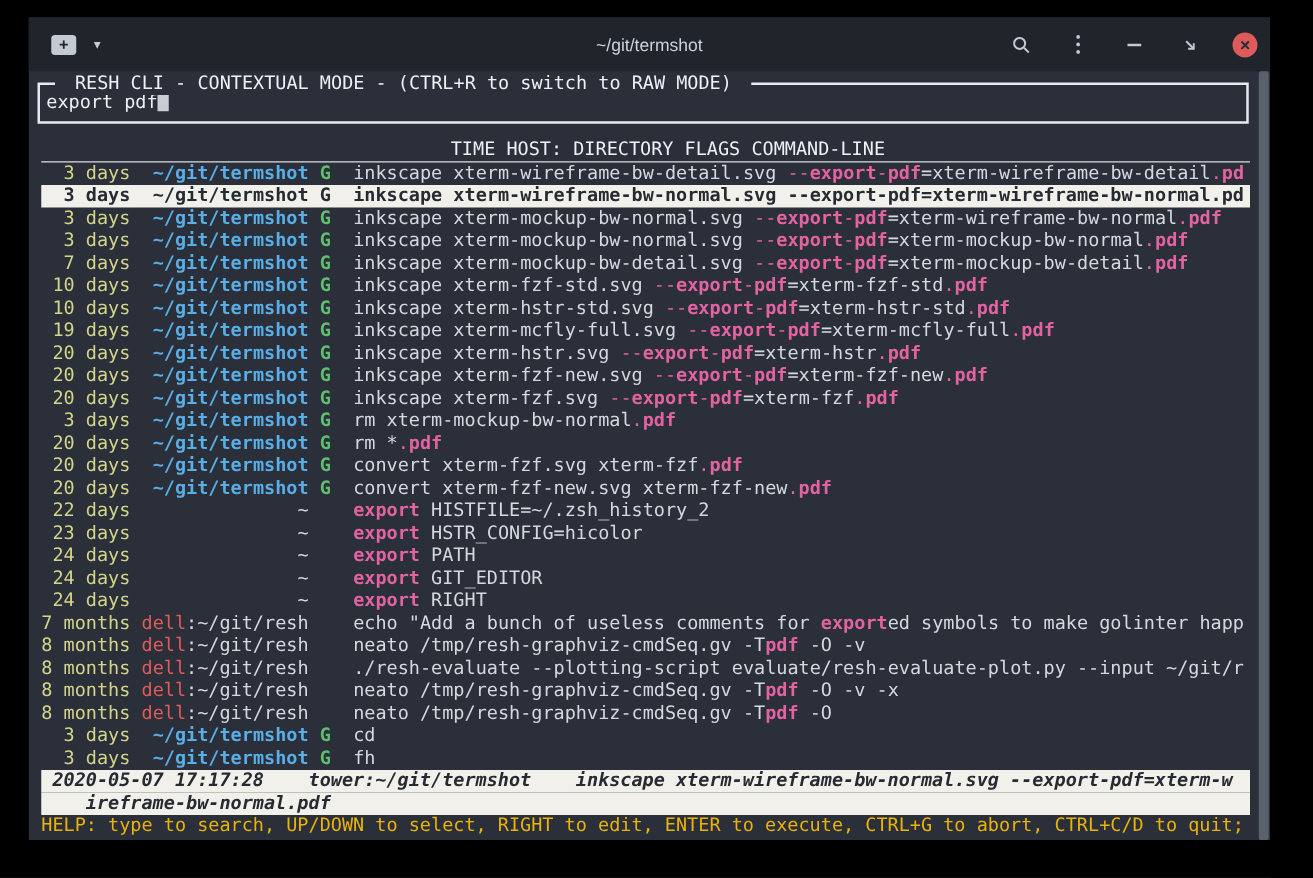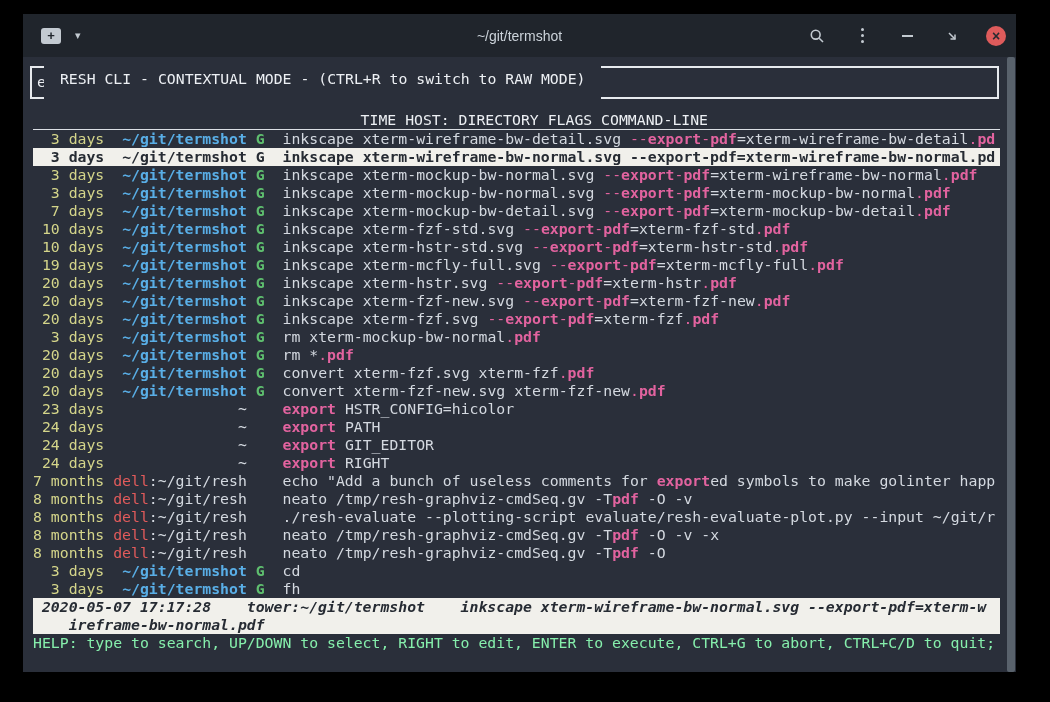--- a/index.html
+++ b/index.html
@@ -52,21 +52,21 @@
   .content{
     position:absolute;left:0;top:43px;right:0;bottom:0;
     padding:0 16px 0 10px;
     font-size:14.8px;line-height:18px;color:var(--fg);
   }
   .searchbox{
     position:relative;margin:9px 1px 0 -3px;height:33px;
     border:2px solid #e7eaee;
   }
   .searchbox .legend{
-    position:absolute;top:-10px;left:12px;padding:12px 7px;
+    position:absolute;top:-10px;left:12px;padding:0 7px;
     background:var(--term-bg);color:var(--white);white-space:pre;
   }
   .searchbox .query{padding:5px 0 0 5px;color:var(--white);white-space:pre;}
   .cursor{display:inline-block;width:9px;height:16px;background:#c8cdd4;
     vertical-align:-3px;}
 
   .tbl-header{
     margin-top:12px;height:19px;white-space:pre;color:var(--white);
     border-bottom:1px solid #dbdfe4;
     text-align:center;
@@ -81,21 +81,21 @@
   .m{color:var(--pink);font-weight:bold;}
   .d{color:var(--pink);}
   .p{color:var(--fg);}
   .row.selected{background:var(--sel-bg);}
   .row.selected span{color:var(--sel-fg) !important;font-weight:bold;}
 
   .status-line{
     height:18px;background:var(--sel-bg);color:var(--sel-fg);
     font-weight:bold;white-space:pre;overflow:hidden;font-style:italic;
   }
-  .help-line{height:18px;white-space:pre;color:#86efac;overflow:hidden;}
+  .help-line{height:18px;white-space:pre;color:#eab308;overflow:hidden;}
 
   
   .scrollbar{
     position:absolute;top:43px;bottom:0;right:1px;width:8px;
     background:#59626c;border-radius:2px;
   }
 </style>
 </head>
 <body>
 
@@ -150,20 +150,21 @@
         <div class="row"><span class="y"> 10 days</span><span class="p"> </span><span><span class="p"> </span><span class="b">~/git/termshot</span></span><span class="p"> </span><span class="g">G</span><span class="p">  </span><span><span class="p">inkscape xterm-fzf-std.svg </span><span class="d">--</span><span class="m">export</span><span class="d">-</span><span class="m">pdf</span><span class="p">=xterm-fzf-std</span><span class="d">.</span><span class="m">pdf</span></span></div>
         <div class="row"><span class="y"> 10 days</span><span class="p"> </span><span><span class="p"> </span><span class="b">~/git/termshot</span></span><span class="p"> </span><span class="g">G</span><span class="p">  </span><span><span class="p">inkscape xterm-hstr-std.svg </span><span class="d">--</span><span class="m">export</span><span class="d">-</span><span class="m">pdf</span><span class="p">=xterm-hstr-std</span><span class="d">.</span><span class="m">pdf</span></span></div>
         <div class="row"><span class="y"> 19 days</span><span class="p"> </span><span><span class="p"> </span><span class="b">~/git/termshot</span></span><span class="p"> </span><span class="g">G</span><span class="p">  </span><span><span class="p">inkscape xterm-mcfly-full.svg </span><span class="d">--</span><span class="m">export</span><span class="d">-</span><span class="m">pdf</span><span class="p">=xterm-mcfly-full</span><span class="d">.</span><span class="m">pdf</span></span></div>
         <div class="row"><span class="y"> 20 days</span><span class="p"> </span><span><span class="p"> </span><span class="b">~/git/termshot</span></span><span class="p"> </span><span class="g">G</span><span class="p">  </span><span><span class="p">inkscape xterm-hstr.svg </span><span class="d">--</span><span class="m">export</span><span class="d">-</span><span class="m">pdf</span><span class="p">=xterm-hstr</span><span class="d">.</span><span class="m">pdf</span></span></div>
         <div class="row"><span class="y"> 20 days</span><span class="p"> </span><span><span class="p"> </span><span class="b">~/git/termshot</span></span><span class="p"> </span><span class="g">G</span><span class="p">  </span><span><span class="p">inkscape xterm-fzf-new.svg </span><span class="d">--</span><span class="m">export</span><span class="d">-</span><span class="m">pdf</span><span class="p">=xterm-fzf-new</span><span class="d">.</span><span class="m">pdf</span></span></div>
         <div class="row"><span class="y"> 20 days</span><span class="p"> </span><span><span class="p"> </span><span class="b">~/git/termshot</span></span><span class="p"> </span><span class="g">G</span><span class="p">  </span><span><span class="p">inkscape xterm-fzf.svg </span><span class="d">--</span><span class="m">export</span><span class="d">-</span><span class="m">pdf</span><span class="p">=xterm-fzf</span><span class="d">.</span><span class="m">pdf</span></span></div>
         <div class="row"><span class="y">  3 days</span><span class="p"> </span><span><span class="p"> </span><span class="b">~/git/termshot</span></span><span class="p"> </span><span class="g">G</span><span class="p">  </span><span><span class="p">rm xterm-mockup-bw-normal</span><span class="d">.</span><span class="m">pdf</span></span></div>
         <div class="row"><span class="y"> 20 days</span><span class="p"> </span><span><span class="p"> </span><span class="b">~/git/termshot</span></span><span class="p"> </span><span class="g">G</span><span class="p">  </span><span><span class="p">rm *</span><span class="d">.</span><span class="m">pdf</span></span></div>
         <div class="row"><span class="y"> 20 days</span><span class="p"> </span><span><span class="p"> </span><span class="b">~/git/termshot</span></span><span class="p"> </span><span class="g">G</span><span class="p">  </span><span><span class="p">convert xterm-fzf.svg xterm-fzf</span><span class="d">.</span><span class="m">pdf</span></span></div>
         <div class="row"><span class="y"> 20 days</span><span class="p"> </span><span><span class="p"> </span><span class="b">~/git/termshot</span></span><span class="p"> </span><span class="g">G</span><span class="p">  </span><span><span class="p">convert xterm-fzf-new.svg xterm-fzf-new</span><span class="d">.</span><span class="m">pdf</span></span></div>
+        <div class="row"><span class="y"> 22 days</span><span class="p"> </span><span><span class="p">              </span><span class="p">~</span></span><span class="p"> </span><span class="g"> </span><span class="p">  </span><span><span class="m">export</span><span class="p"> HISTFILE=~/.zsh_history_2</span></span></div>
         <div class="row"><span class="y"> 23 days</span><span class="p"> </span><span><span class="p">              </span><span class="p">~</span></span><span class="p"> </span><span class="g"> </span><span class="p">  </span><span><span class="m">export</span><span class="p"> HSTR_CONFIG=hicolor</span></span></div>
         <div class="row"><span class="y"> 24 days</span><span class="p"> </span><span><span class="p">              </span><span class="p">~</span></span><span class="p"> </span><span class="g"> </span><span class="p">  </span><span><span class="m">export</span><span class="p"> PATH</span></span></div>
         <div class="row"><span class="y"> 24 days</span><span class="p"> </span><span><span class="p">              </span><span class="p">~</span></span><span class="p"> </span><span class="g"> </span><span class="p">  </span><span><span class="m">export</span><span class="p"> GIT_EDITOR</span></span></div>
         <div class="row"><span class="y"> 24 days</span><span class="p"> </span><span><span class="p">              </span><span class="p">~</span></span><span class="p"> </span><span class="g"> </span><span class="p">  </span><span><span class="m">export</span><span class="p"> RIGHT</span></span></div>
         <div class="row"><span class="y">7 months</span><span class="p"> </span><span><span class="p"></span><span class="r">dell</span><span class="p">:~/git/resh</span></span><span class="p"> </span><span class="g"> </span><span class="p">  </span><span><span class="p">echo "Add a bunch of useless comments for </span><span class="m">export</span><span class="p">ed symbols to make golinter happ</span></span></div>
         <div class="row"><span class="y">8 months</span><span class="p"> </span><span><span class="p"></span><span class="r">dell</span><span class="p">:~/git/resh</span></span><span class="p"> </span><span class="g"> </span><span class="p">  </span><span><span class="p">neato /tmp/resh-graphviz-cmdSeq.gv -T</span><span class="m">pdf</span><span class="p"> -O -v</span></span></div>
         <div class="row"><span class="y">8 months</span><span class="p"> </span><span><span class="p"></span><span class="r">dell</span><span class="p">:~/git/resh</span></span><span class="p"> </span><span class="g"> </span><span class="p">  </span><span><span class="p">./resh-evaluate --plotting-script evaluate/resh-evaluate-plot.py --input ~/git/r</span></span></div>
         <div class="row"><span class="y">8 months</span><span class="p"> </span><span><span class="p"></span><span class="r">dell</span><span class="p">:~/git/resh</span></span><span class="p"> </span><span class="g"> </span><span class="p">  </span><span><span class="p">neato /tmp/resh-graphviz-cmdSeq.gv -T</span><span class="m">pdf</span><span class="p"> -O -v -x</span></span></div>
         <div class="row"><span class="y">8 months</span><span class="p"> </span><span><span class="p"></span><span class="r">dell</span><span class="p">:~/git/resh</span></span><span class="p"> </span><span class="g"> </span><span class="p">  </span><span><span class="p">neato /tmp/resh-graphviz-cmdSeq.gv -T</span><span class="m">pdf</span><span class="p"> -O</span></span></div>
         <div class="row"><span class="y">  3 days</span><span class="p"> </span><span><span class="p"> </span><span class="b">~/git/termshot</span></span><span class="p"> </span><span class="g">G</span><span class="p">  </span><span><span class="p">cd</span></span></div>

